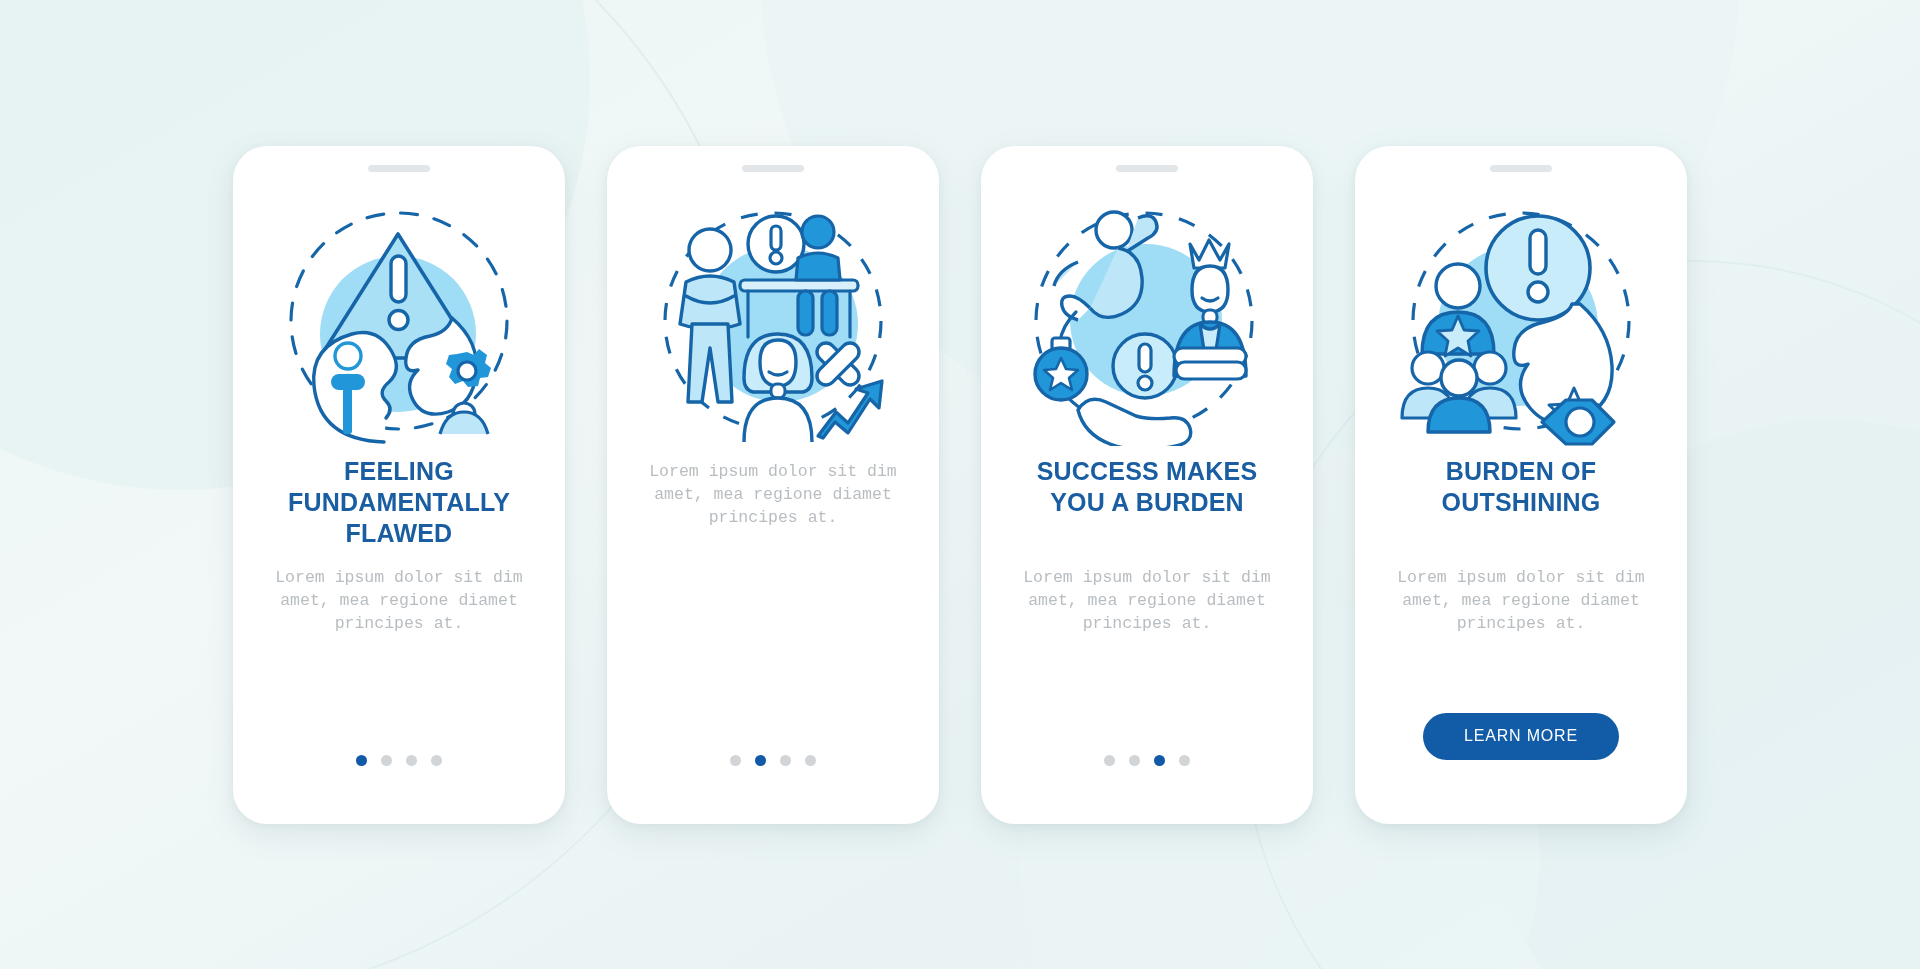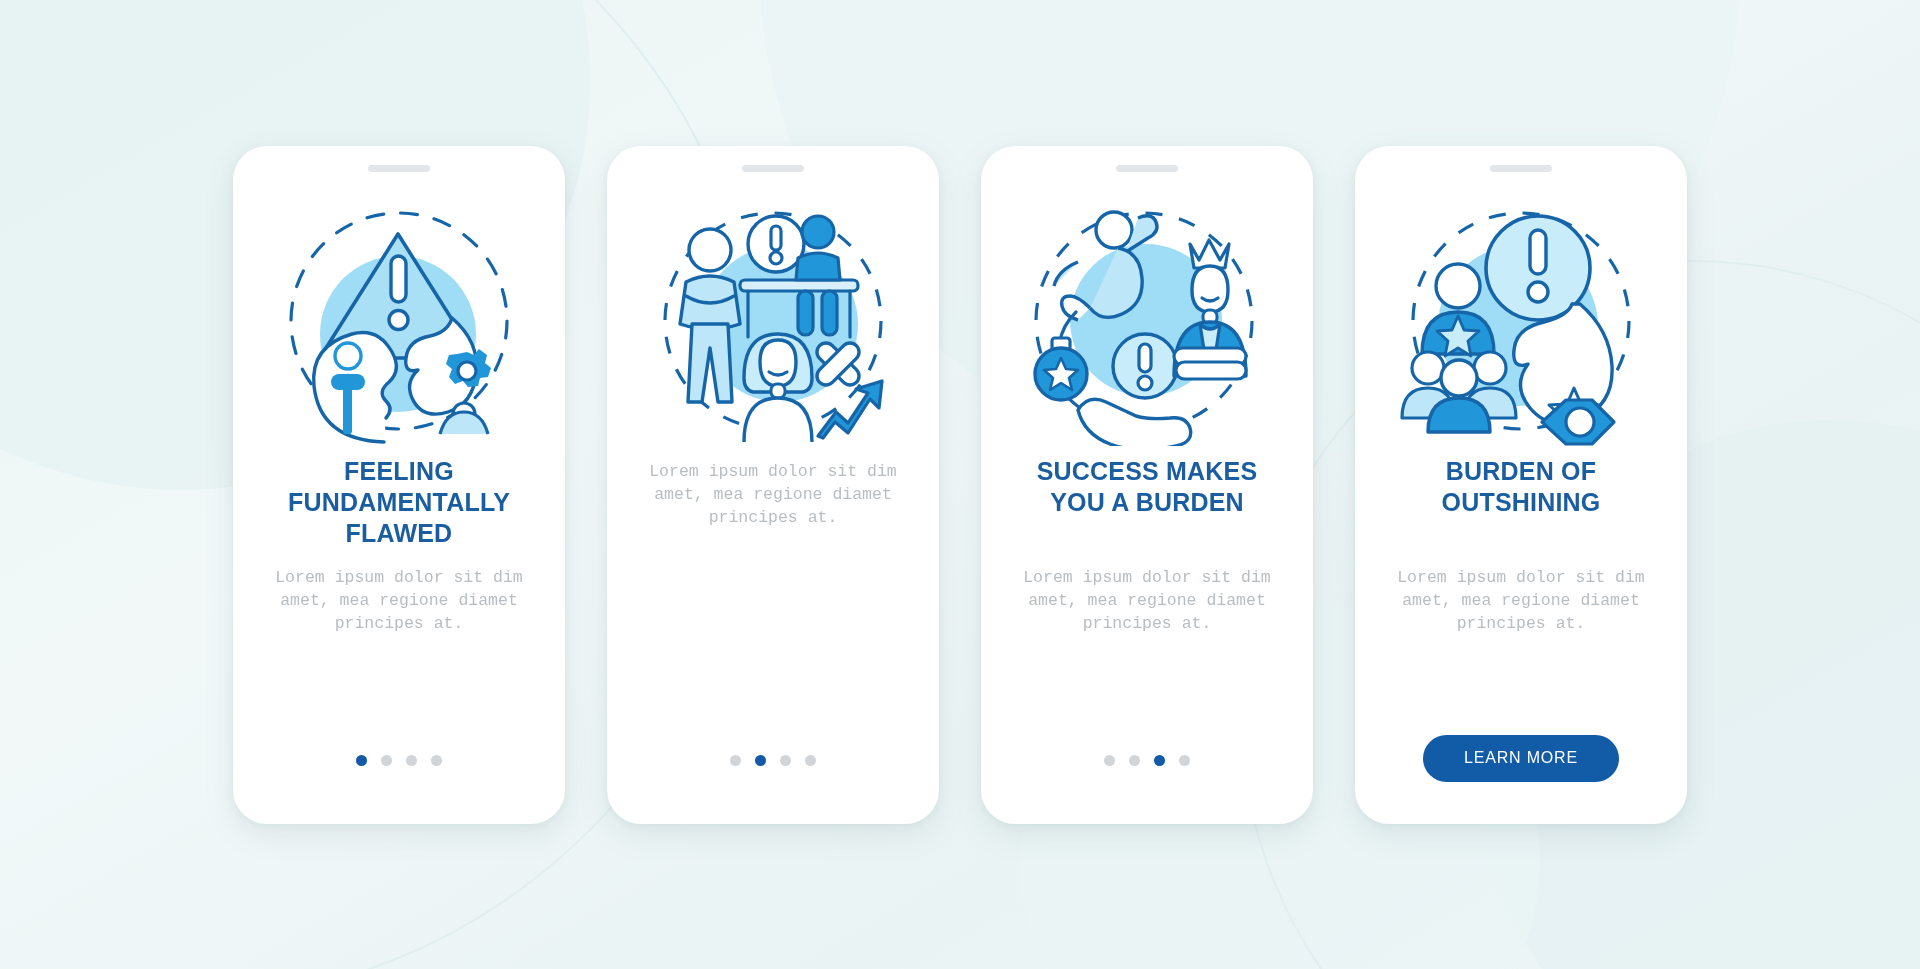--- a/index.html
+++ b/index.html
@@ -123,21 +123,21 @@
   .dot {
     width: 11px;
     height: 11px;
     border-radius: 50%;
     background: #d2d5d8;
   }
   .dot.active { background: #1259a8; }
 
   
   .cta {
-    margin-bottom: 42px;
+    margin-bottom: 64px;
     background: #125ba6;
     color: #ffffff;
     border: none;
     border-radius: 24px;
     width: 196px;
     height: 47px;
     font-size: 16px;
     letter-spacing: .8px;
     font-family: "Liberation Sans", sans-serif;
     cursor: pointer;

